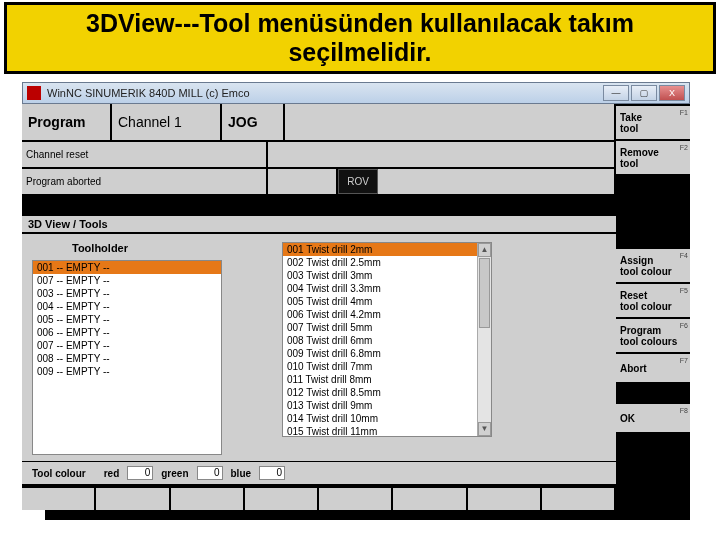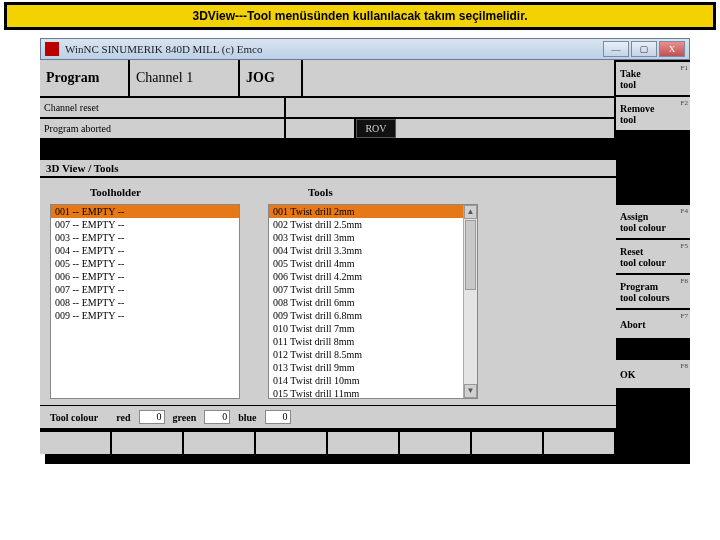--- a/index.html
+++ b/index.html
@@ -1,45 +1,45 @@
 <!DOCTYPE html>
 <html><head>
 <meta charset="utf-8">
 <style>
   * { box-sizing: border-box; margin: 0; padding: 0; }
   body { font-family: Arial, sans-serif; background: #fff; width: 720px; height: 540px; overflow: hidden; font-size: 11px; }
   
-  .banner { background: #f2d200; border: 3px solid #000; margin: 2px 4px 8px 4px; padding: 4px 10px; text-align: center; font-size: 12px; font-weight: bold; color: #000; }
-  
-  .app-wrap { margin: 0 30px 0 40px; position: relative; font-family: Liberation Serif, serif; }
+  .banner { background: #f2d200; border: 3px solid #000; margin: 2px 4px 8px 4px; padding: 4px 10px; text-align: center; font-size: 25px; font-weight: bold; color: #000; }
+  
+  .app-wrap { margin: 0 30px 0 22px; position: relative; }
   
   .titlebar { background: linear-gradient(#d9e4f0,#bcd0e8); height: 22px; display: flex; align-items: center; padding: 0 4px; border: 1px solid #6a7a90; font-size: 11px; }
   .titlebar .icon { width: 14px; height: 14px; background: #b00; margin-right: 6px; }
   .titlebar .title { flex: 1; color: #222; }
   .win-btns { display: flex; gap: 2px; }
   .win-btn { width: 26px; height: 16px; background: linear-gradient(#e8eef7,#c4d3e6); border: 1px solid #7a8aa0; font-size: 9px; display: flex; align-items: center; justify-content: center; color: #333; }
   .win-btn.close { background: linear-gradient(#e89090,#c05050); color: #fff; }
   
   .app-body { background: #000; display: flex; }
   .main-col { flex: 1; display: flex; flex-direction: column; }
   .side-col { width: 74px; background: #000; display: flex; flex-direction: column; }
   
   .hdr-row { display: flex; background: #000; }
   .hdr-cell { background: #cfcfcf; color: #000; font-weight: bold; font-size: 14px; padding: 18px 6px; border-right: 2px solid #000; height: 18px; display: flex; align-items: center; }
   .hdr-gap { background: #000; }
   
   .status-row { display: flex; background: #000; border-top: 2px solid #000; }
-  .status-cell { background: #cfcfcf; color: #000; font-size: 10px; padding: 1px 4px; border-right: 2px solid #000; height: 19px; display: flex; align-items: center; }
+  .status-cell { background: #cfcfcf; color: #000; font-size: 10px; padding: 1px 4px; border-right: 2px solid #000; height: 25px; display: flex; align-items: center; }
   .rov-cell { background: #111; color: #cfcfcf; border: 1px solid #555; }
   
   .black-strip { background: #000; height: 20px; border-top: 2px solid #000; }
   
   .view-title { background: #cfcfcf; color: #000; font-weight: bold; font-size: 11px; padding: 2px 6px; border-top: 2px solid #000; border-bottom: 2px solid #000; }
   
-  .lists-area { background: #cfcfcf; padding: 8px 10px 6px 10px; display: flex; gap: 28px; }
+  .lists-area { background: #cfcfcf; padding: 8px 10px 6px 10px; display: flex; gap: 60px; }
   .list-block { display: flex; flex-direction: column; }
   .list-block.th { width: 190px; }
   .list-block.tl { width: 210px; }
   .list-label { font-weight: bold; font-size: 11px; margin-bottom: 6px; padding-left: 40px; }
   .listbox { background: #fff; border: 1px solid #888; height: 195px; overflow: hidden; position: relative; }
   .listbox .row { font-size: 10px; padding: 0 4px; height: 13px; line-height: 13px; color: #000; }
   .listbox .row.sel { background: #e67817; color: #000; }
   .scrollbar { position: absolute; right: 0; top: 0; bottom: 0; width: 14px; background: #e4e4e4; border-left: 1px solid #aaa; }
   .sb-btn { height: 14px; background: #d0d0d0; border: 1px solid #999; font-size: 8px; text-align: center; line-height: 12px; color: #555; }
   .sb-thumb { position: absolute; left: 1px; right: 1px; top: 15px; height: 70px; background: #c8c8c8; border: 1px solid #999; }
@@ -106,21 +106,20 @@
               <div class="row">003 -- EMPTY --</div>
               <div class="row">004 -- EMPTY --</div>
               <div class="row">005 -- EMPTY --</div>
               <div class="row">006 -- EMPTY --</div>
               <div class="row">007 -- EMPTY --</div>
               <div class="row">008 -- EMPTY --</div>
               <div class="row">009 -- EMPTY --</div>
             </div>
         </div>
         <div class="list-block tl">
-          <div class="list-label">Tools</div>
           <div class="listbox" id="tl-list">
             <div class="row sel" style="padding-right: 16px;">001 Twist drill 2mm</div>
               <div class="row" style="padding-right: 16px;">002 Twist drill 2.5mm</div>
               <div class="row" style="padding-right: 16px;">003 Twist drill 3mm</div>
               <div class="row" style="padding-right: 16px;">004 Twist drill 3.3mm</div>
               <div class="row" style="padding-right: 16px;">005 Twist drill 4mm</div>
               <div class="row" style="padding-right: 16px;">006 Twist drill 4.2mm</div>
               <div class="row" style="padding-right: 16px;">007 Twist drill 5mm</div>
               <div class="row" style="padding-right: 16px;">008 Twist drill 6mm</div>
               <div class="row" style="padding-right: 16px;">009 Twist drill 6.8mm</div>

